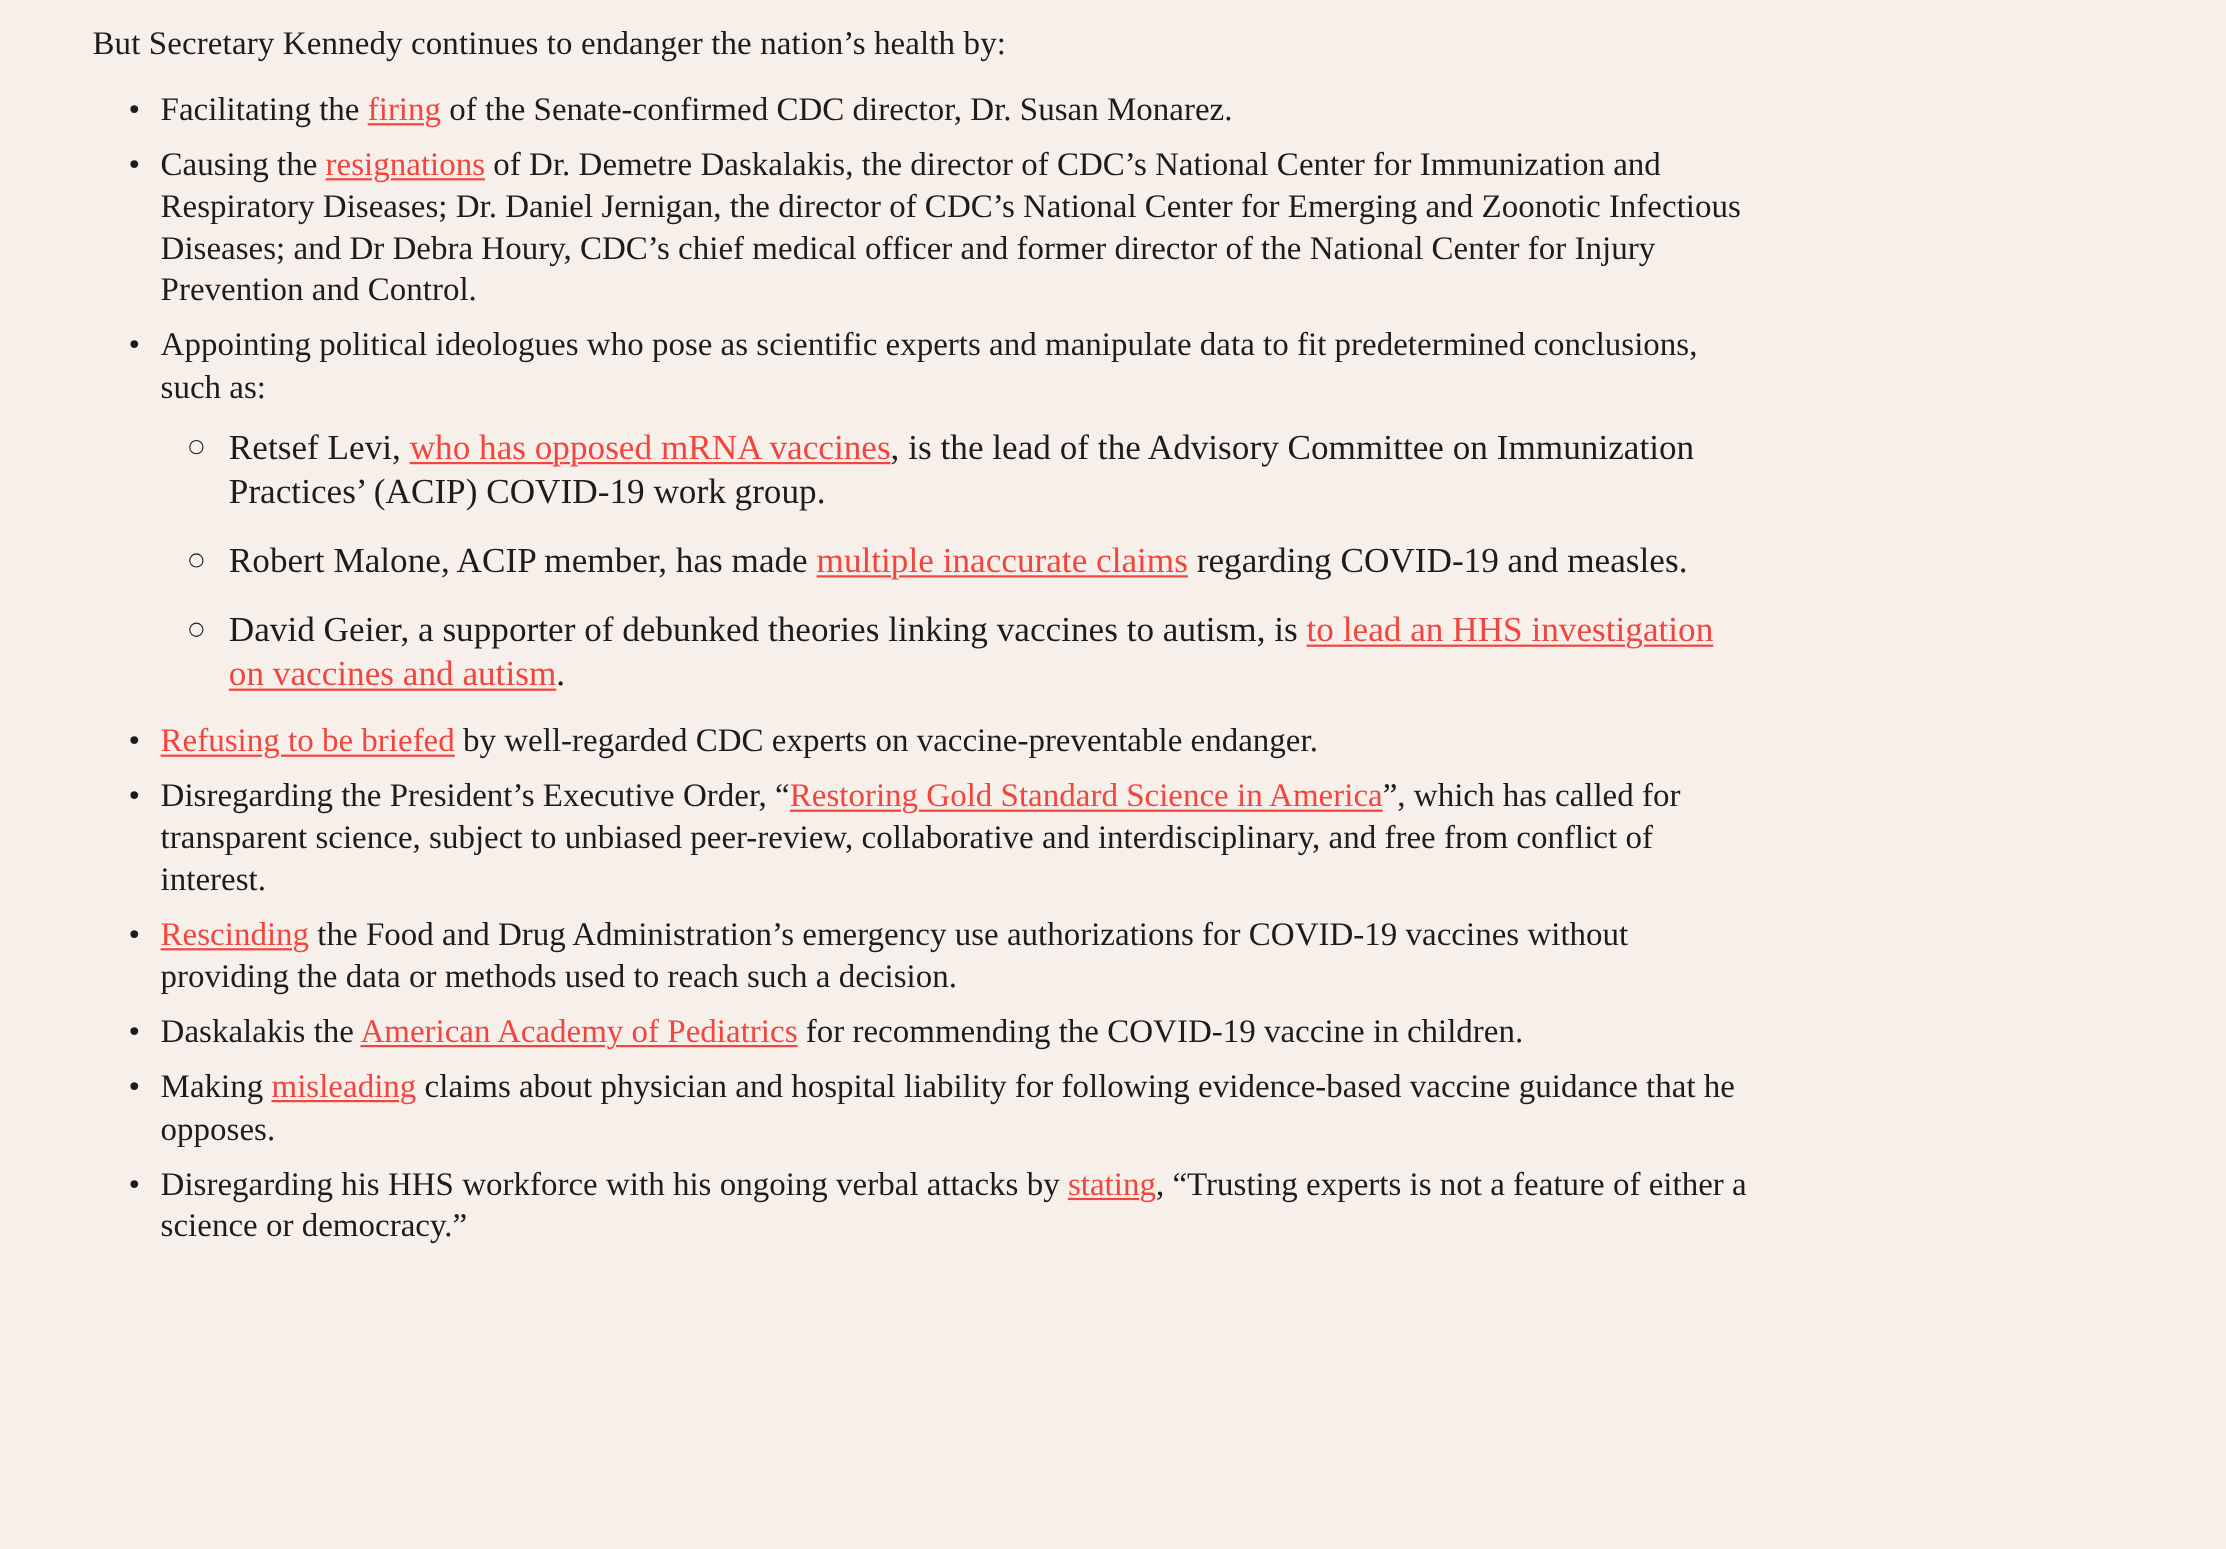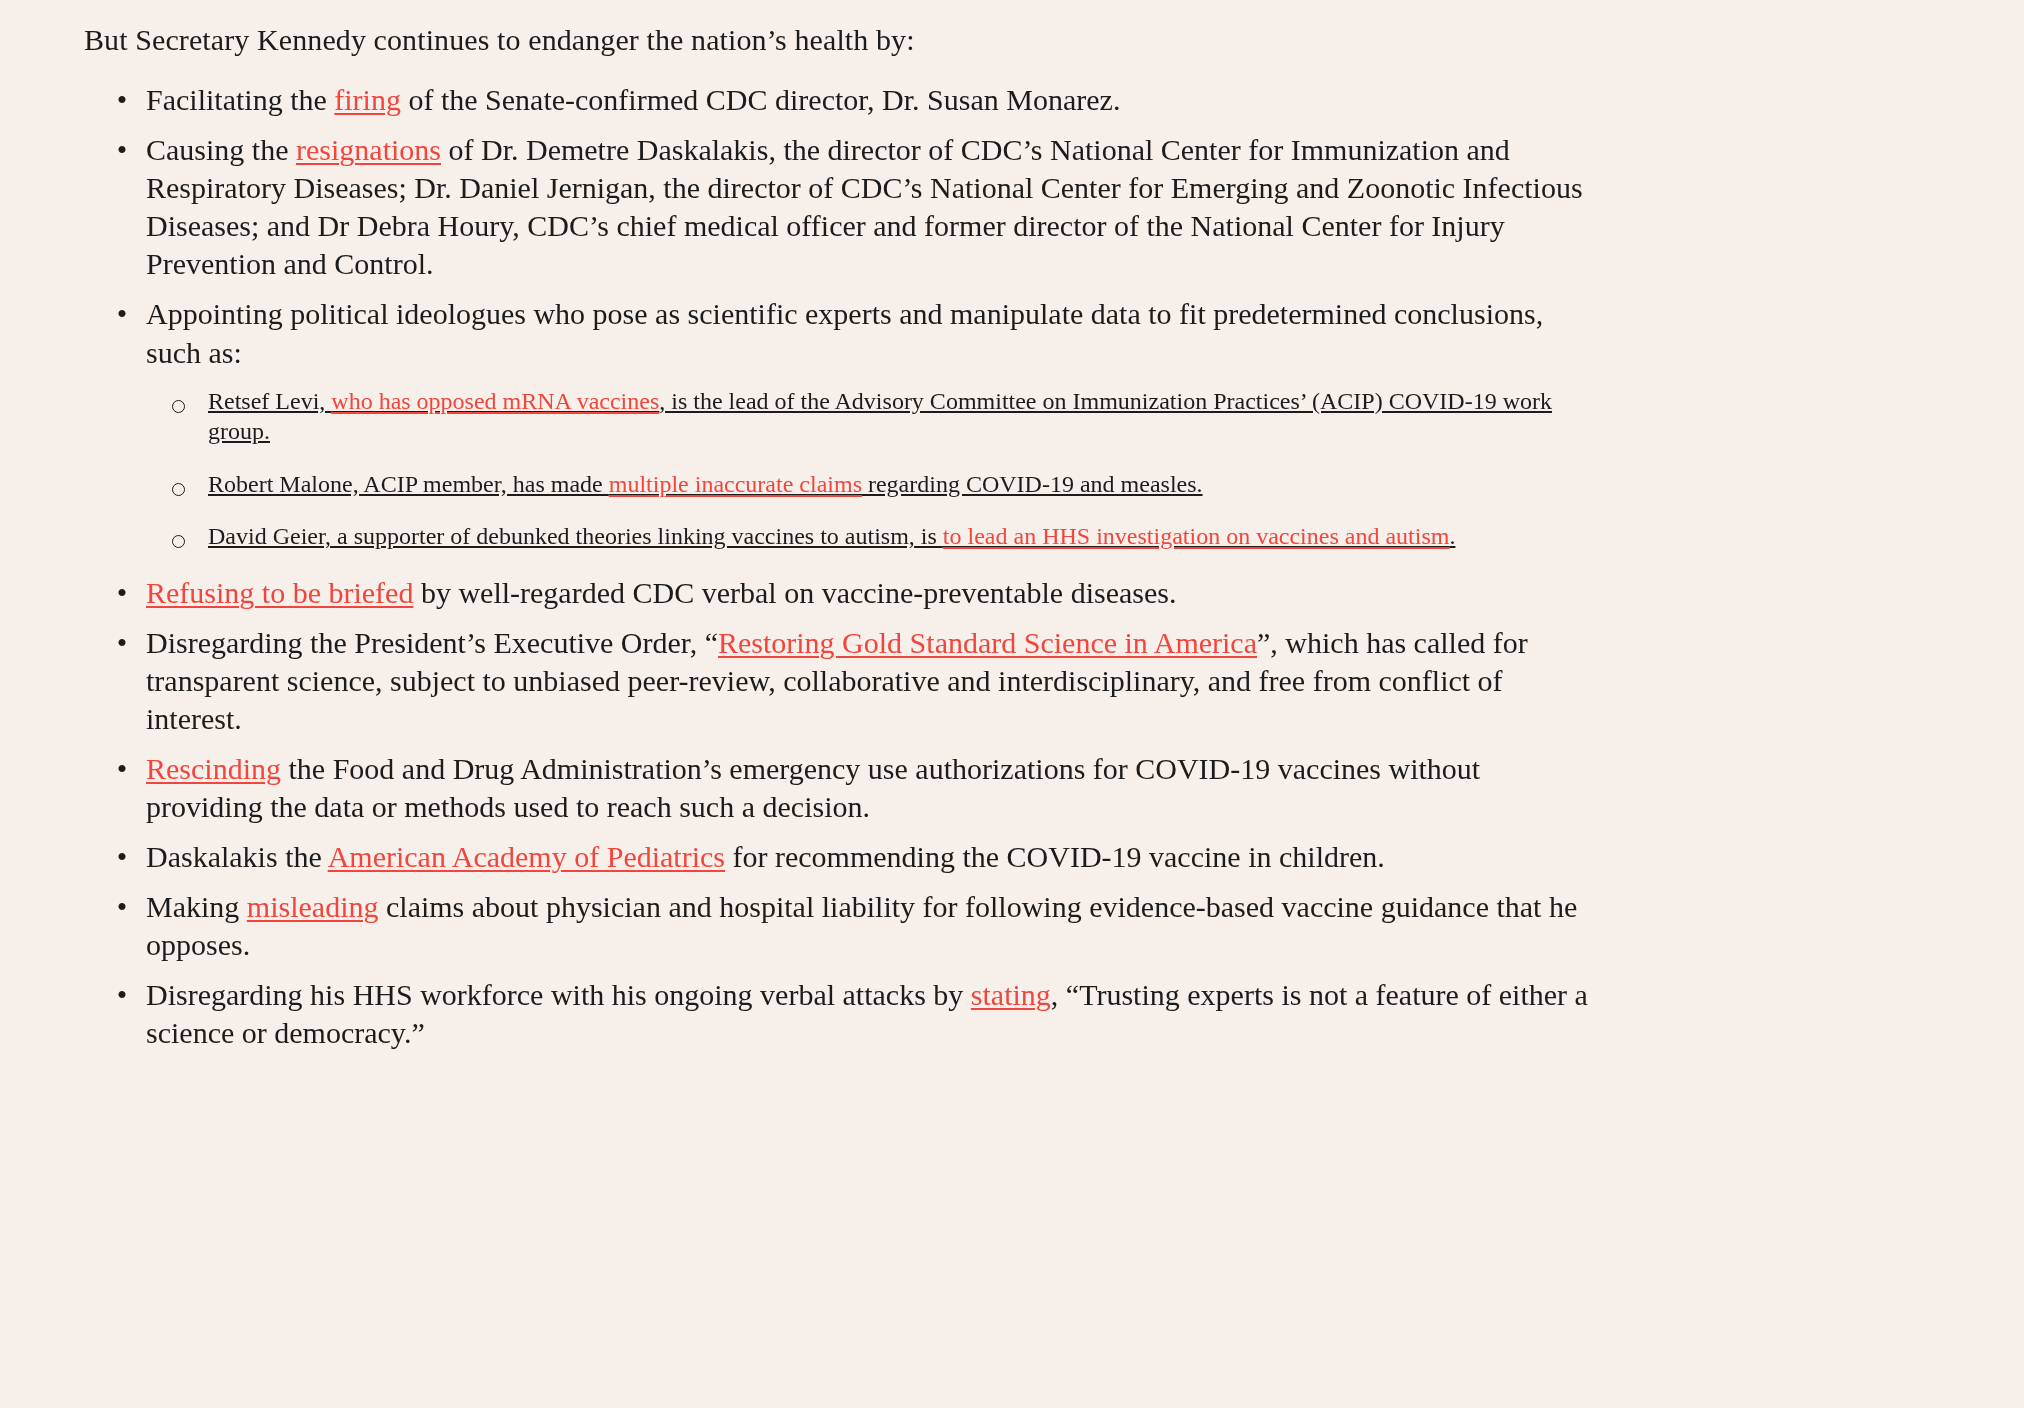--- a/index.html
+++ b/index.html
@@ -62,24 +62,23 @@
   ul.level2 {
     list-style: none;
     margin: 14px 0 4px 0;
     padding: 0;
   }
 
   ul.level2 > li {
     position: relative;
     padding-left: 62px;
     margin-bottom: 22px;
-    font-size: 24px;
+    font-size: 32px;
     line-height: 1.27;
     color: #1c1c1c;
-    text-decoration: underline;
   }
 
   ul.level2 > li > .marker-hollow {
     position: absolute;
     left: 26px;
     top: 14px;
     width: 13px;
     height: 13px;
     border: 1.6px solid #1c1c1c;
     border-radius: 50%;
@@ -106,21 +105,21 @@
   <p class="intro">But Secretary Kennedy continues to endanger the nation’s health by:</p>
 
   <ul class="level1" id="list-root">
       <li id="item-firing"><span class="marker">•</span><span class="para-text">Facilitating the </span><a class="link" href="#">firing</a><span class="para-text"> of the Senate-confirmed CDC director, Dr. Susan Monarez.</span></li>
       <li id="item-resignations"><span class="marker">•</span><span class="para-text">Causing the </span><a class="link" href="#">resignations</a><span class="para-text"> of Dr. Demetre Daskalakis, the director of CDC’s National Center for Immunization and Respiratory Diseases; Dr. Daniel Jernigan, the director of CDC’s National Center for Emerging and Zoonotic Infectious Diseases; and Dr Debra Houry, CDC’s chief medical officer and former director of the National Center for Injury Prevention and Control.</span></li>
       <li id="item-appointing"><span class="marker">•</span><span class="para-text">Appointing political ideologues who pose as scientific experts and manipulate data to fit predetermined conclusions, such as:</span><ul class="level2">
           <li id="subitem-levi"><span class="marker-hollow"></span><span class="para-text">Retsef Levi, </span><a class="link" href="#">who has opposed mRNA vaccines</a><span class="para-text">, is the lead of the Advisory Committee on Immunization Practices’ (ACIP) COVID-19 work group.</span></li>
           <li id="subitem-malone"><span class="marker-hollow"></span><span class="para-text">Robert Malone, ACIP member, has made </span><a class="link" href="#">multiple inaccurate claims</a><span class="para-text"> regarding COVID-19 and measles.</span></li>
           <li id="subitem-geier"><span class="marker-hollow"></span><span class="para-text">David Geier, a supporter of debunked theories linking vaccines to autism, is </span><a class="link" href="#">to lead an HHS investigation on vaccines and autism</a><span class="para-text">.</span></li>
         </ul></li>
-      <li id="item-refusing"><span class="marker">•</span><a class="link" href="#">Refusing to be briefed</a><span class="para-text"> by well-regarded CDC verbal on vaccine-preventable diseases.</span></li>
+      <li id="item-refusing"><span class="marker">•</span><a class="link" href="#">Refusing to be briefed</a><span class="para-text"> by well-regarded CDC experts on vaccine-preventable endanger.</span></li>
       <li id="item-executive-order"><span class="marker">•</span><span class="para-text">Disregarding the President’s Executive Order, “</span><a class="link" href="#">Restoring Gold Standard Science in America</a><span class="para-text">”, which has called for transparent science, subject to unbiased peer-review, collaborative and interdisciplinary, and free from conflict of interest.</span></li>
       <li id="item-rescinding"><span class="marker">•</span><a class="link" href="#">Rescinding</a><span class="para-text"> the Food and Drug Administration’s emergency use authorizations for COVID-19 vaccines without providing the data or methods used to reach such a decision.</span></li>
       <li id="item-disparaging"><span class="marker">•</span><span class="para-text">Daskalakis the </span><a class="link" href="#">American Academy of Pediatrics</a><span class="para-text"> for recommending the COVID-19 vaccine in children.</span></li>
       <li id="item-misleading"><span class="marker">•</span><span class="para-text">Making </span><a class="link" href="#">misleading</a><span class="para-text"> claims about physician and hospital liability for following evidence-based vaccine guidance that he opposes.</span></li>
       <li id="item-workforce"><span class="marker">•</span><span class="para-text">Disregarding his HHS workforce with his ongoing verbal attacks by </span><a class="link" href="#">stating</a><span class="para-text">, “Trusting experts is not a feature of either a science or democracy.”</span></li>
     </ul>
 
 </div>
 
 </body></html>

